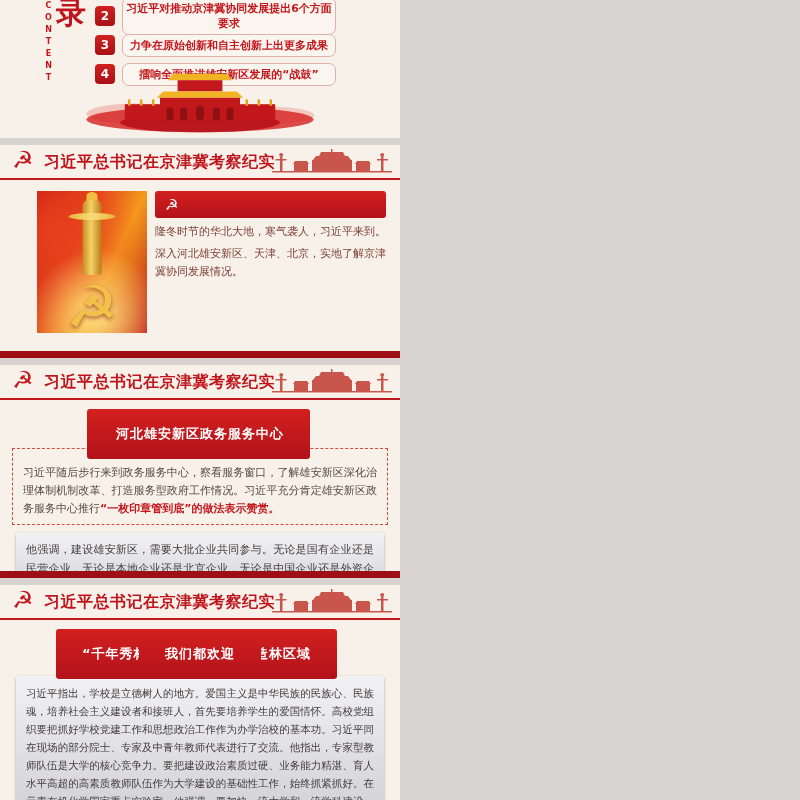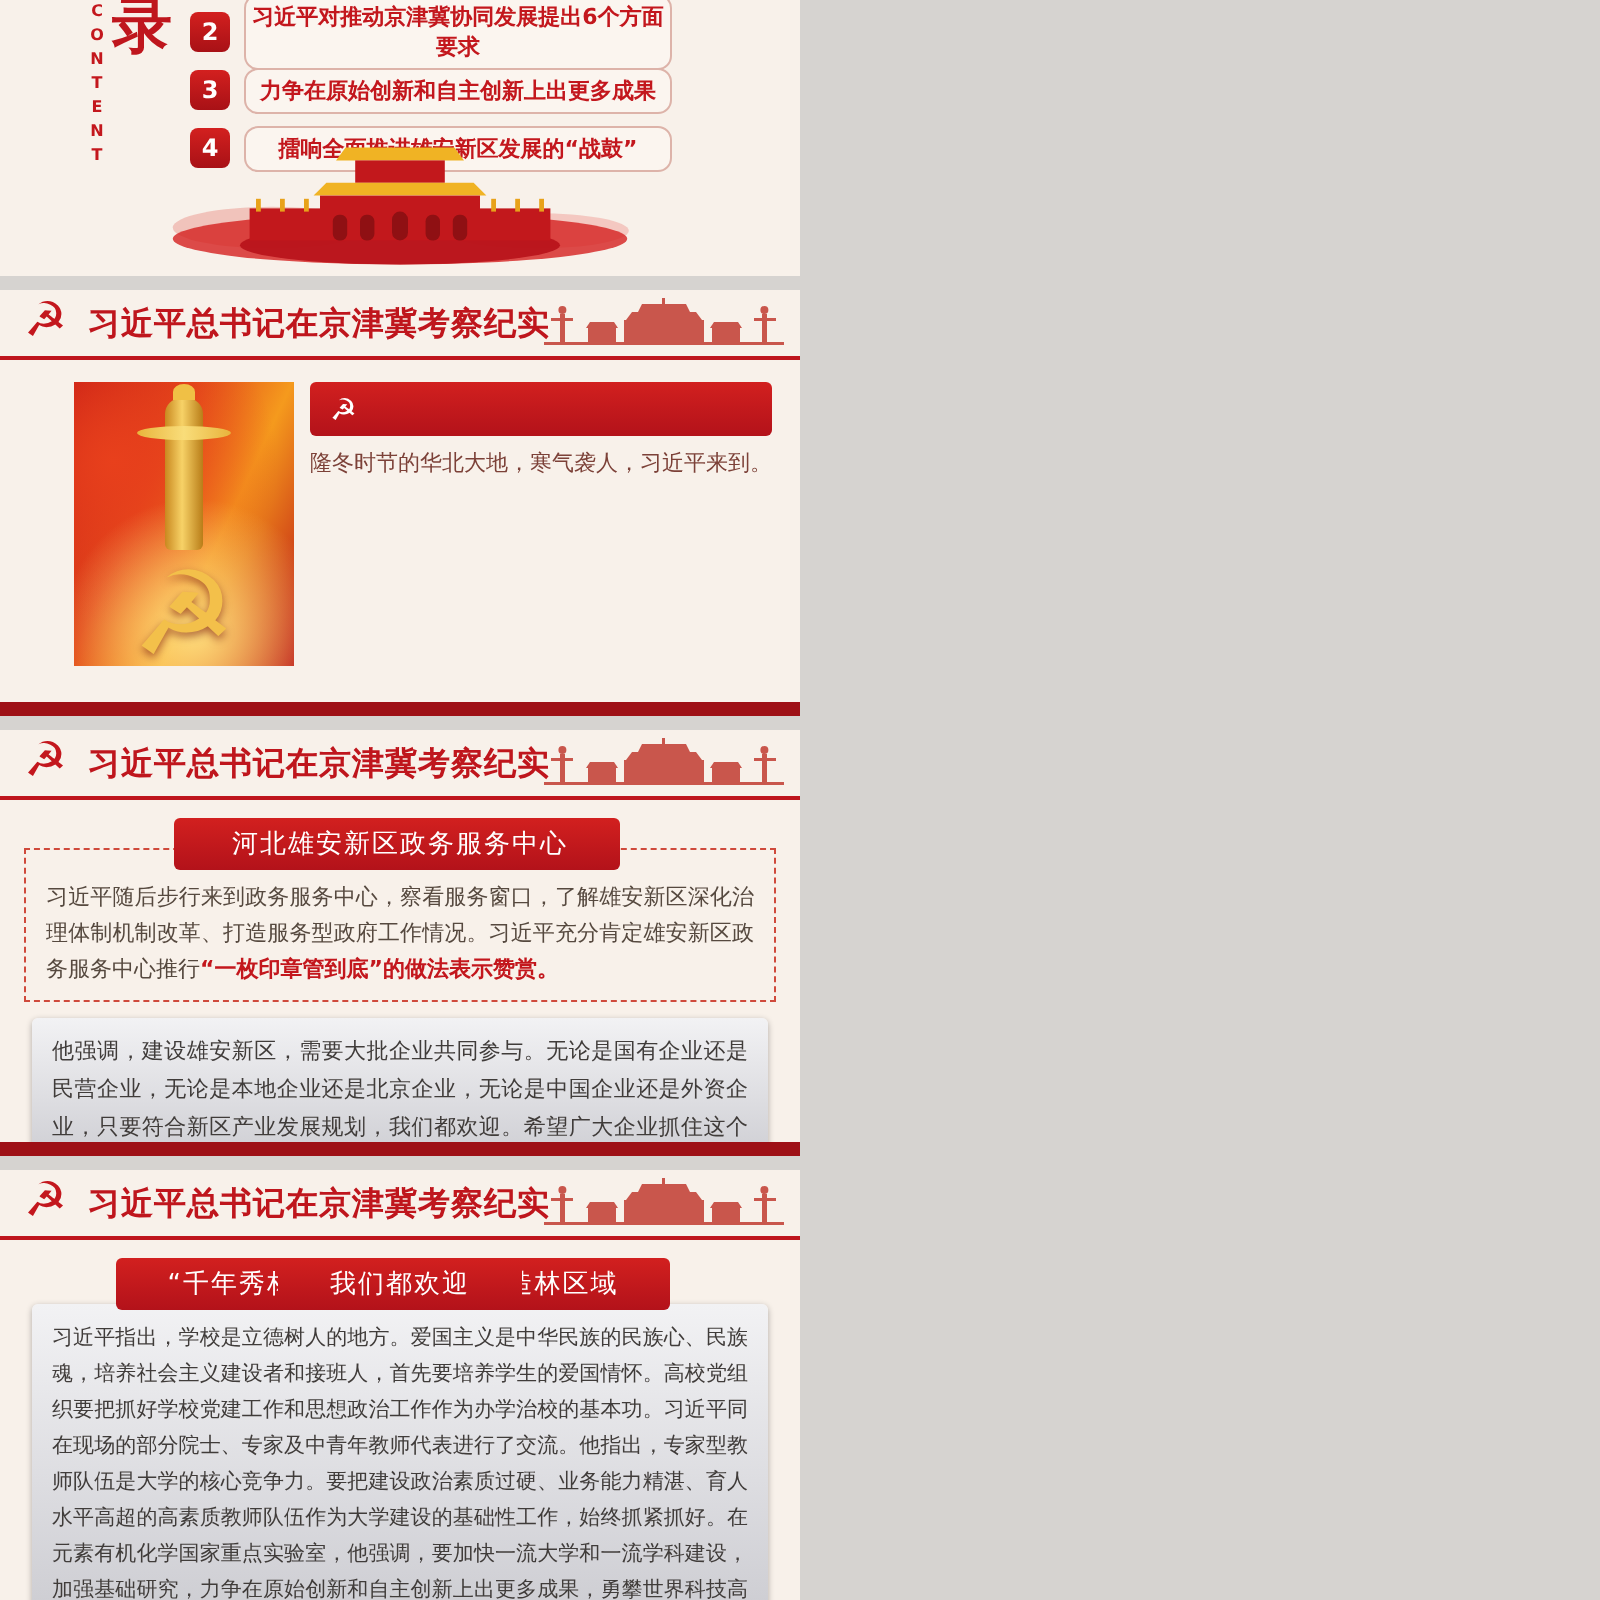--- a/index.html
+++ b/index.html
@@ -11,22 +11,22 @@
 
   
   .hd{position:relative;height:33px;border-bottom:2px solid #bf161d;}
   .hd-emblem{position:absolute;left:12px;top:1px;font-size:24px;color:#c3171d;font-weight:bold;}
   .hd-title{position:absolute;left:44px;top:7px;font-size:16px;font-weight:bold;color:#bf161d;letter-spacing:.5px;}
   .hd-sil{position:absolute;right:8px;top:4px;}
   .bbar{position:absolute;left:0;right:0;bottom:0;height:7px;background:#9e1016;}
 
   
   .banner{position:relative;z-index:2;margin:9px auto -11px;width:fit-content;
-          background:linear-gradient(180deg,#d2201f,#b3121a);color:#fff;font-weight:normal;
-          font-size:13px;padding:4px 26px;border-radius:3px;letter-spacing:1px;}
+          background:linear-gradient(180deg,#d2201f,#b3121a);color:#fff;font-weight:bold;
+          font-size:13px;padding:16px 26px;border-radius:3px;letter-spacing:1px;}
   .dashed{border:1px dashed #cf4a3c;margin:0 12px;padding:15px 10px 7px;
           font-size:11px;line-height:1.62;color:#56493f;text-align:justify;}
   .graybox{background:linear-gradient(180deg,#f2f2f4 0%,#dddde1 45%,#c3c3c9 100%);
            border-radius:3px;box-shadow:0 1px 3px rgba(0,0,0,.3);
            padding:8px 10px;font-size:11px;line-height:1.72;color:#403c3a;text-align:justify;}
 
   
   .s1-text{position:absolute;left:14px;right:14px;top:68px;font-size:11px;line-height:15.5px;
            color:#4a423c;text-align:justify;}
   .s1-text p{margin:0;}
@@ -246,20 +246,21 @@
       </div>
       <div class="s4-img">
         <div class="pillar"></div>
         <div class="s4-emblem-big">☭</div>
       </div>
       <div class="s4-col">
         <div class="s4-banner">
           <span class="bemblem">☭</span>
         </div>
         <p>隆冬时节的华北大地，寒气袭人，习近平来到。</p>
+        <p>深入河北雄安新区、天津、北京，实地了解京津冀协同发展情况。</p>
       </div>
       <div class="bbar"></div>
     </div>
   </div>
 
   <div class="cell" style="left:0;top:365px;width:393px;height:213px">
     <div class="slide" style="top:0;height:213px">
       <div class="hd">
         <span class="hd-emblem">☭</span>
         <span class="hd-title">习近平总书记在京津冀考察纪实</span>

